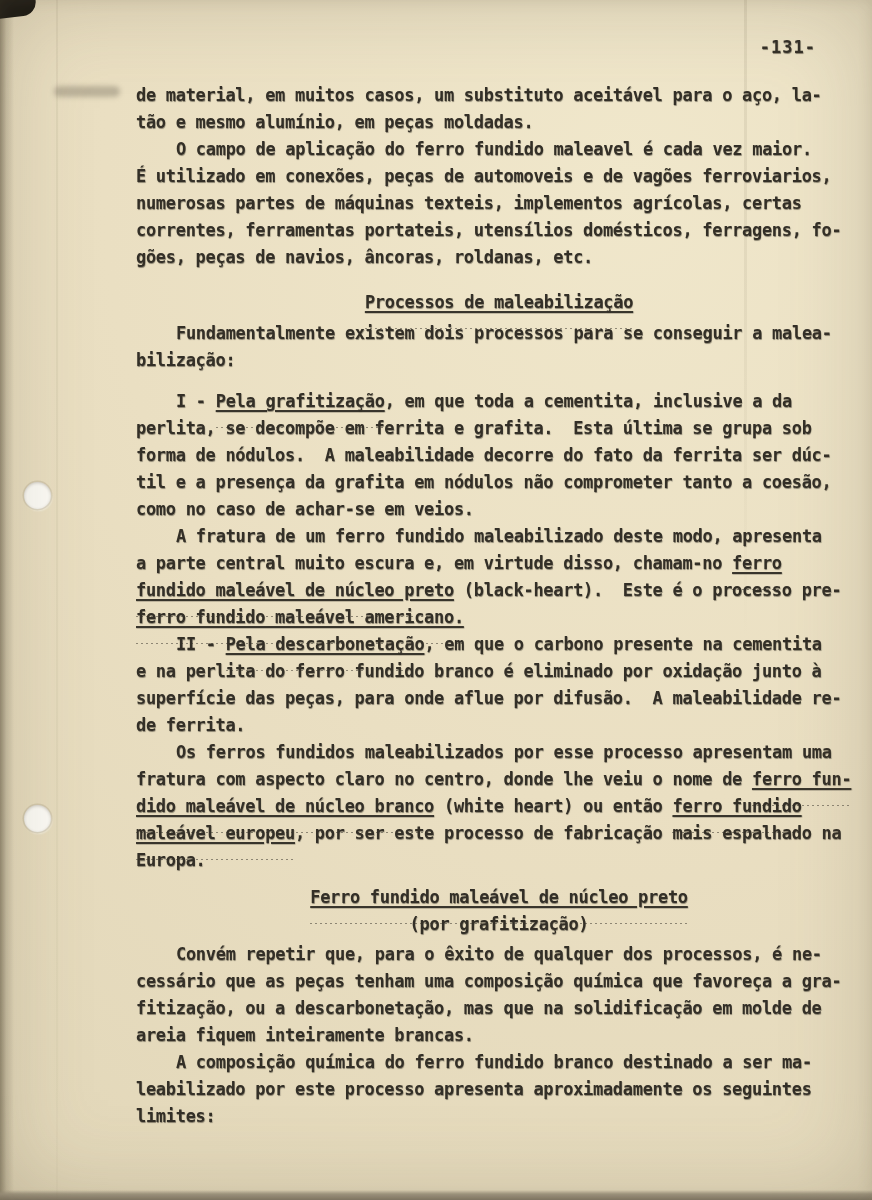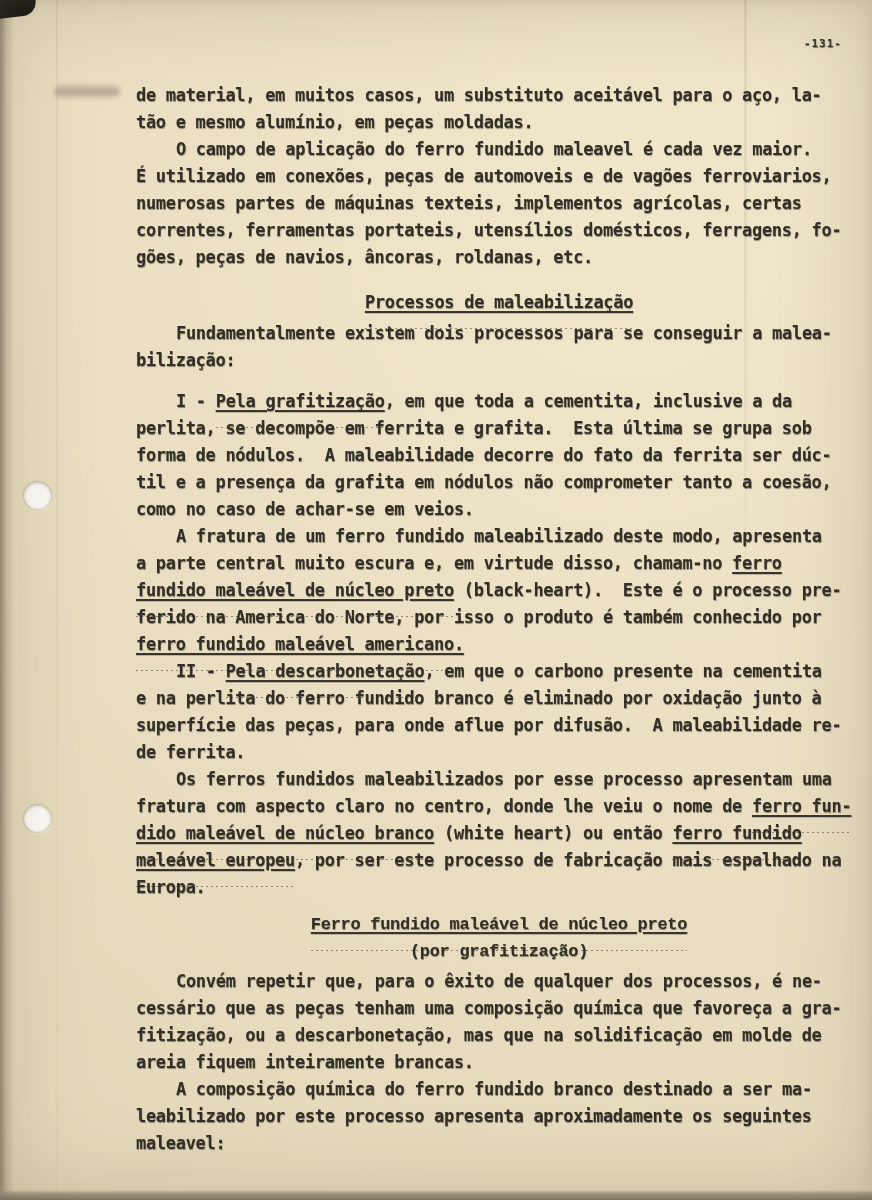--- a/index.html
+++ b/index.html
@@ -44,35 +44,35 @@
   }
   .punch-hole{
     position:absolute;left:24px;width:27px;height:27px;border-radius:50%;
     background:#fcfbf6;
     box-shadow:inset 0 1px 3px rgba(70,60,40,.25), 0 0 0 1.5px rgba(120,110,90,.18), 1px 2px 2px rgba(255,255,250,.5);
   }
   .hole-1{top:482px;}
   .hole-2{top:805px;}
 
   .page-number{
-    position:absolute;top:37px;right:30px;
-    font-size:11px;font-weight:700;letter-spacing:1px;
+    position:absolute;top:37px;right:56px;
+    font-size:17px;font-weight:700;letter-spacing:1px;
     text-shadow:.4px .5px .7px rgba(52,47,38,.55);
   }
   .column{position:absolute;left:136px;top:82px;width:726px;}
   .line{
     white-space:pre;height:27px;line-height:27px;
     font-size:17px;font-weight:700;letter-spacing:-.3px;
     text-shadow:.4px .5px .7px rgba(52,47,38,.5);
   }
   .para .line.first{padding-left:40px;}
   .heading .line{text-align:center;}
   .column > .block:nth-child(3){margin-top:18px;margin-bottom:4px;}
   .column > .block:nth-child(5){margin-top:14px;}
-  .column > .block:nth-child(9){margin-top:10px;margin-bottom:3px;font-family:Liberation Mono, monospace;}
+  .column > .block:nth-child(9){margin-top:10px;margin-bottom:3px;}
   .u{
     text-decoration:underline;
     text-decoration-thickness:1.6px;
     text-underline-offset:3px;
     text-decoration-color:rgba(51,47,39,.95);
     background-image:repeating-linear-gradient(90deg, rgba(51,47,39,.5) 0 2px, rgba(0,0,0,0) 2px 5px);
     background-repeat:no-repeat;
     background-position:0 100%;
     background-size:100% 1.2px;
     padding-bottom:17px;
@@ -116,21 +116,20 @@
         <div class="line first"><span>I - </span><span class="u">Pela grafitização</span><span>, em que toda a cementita, inclusive a da</span></div>
         <div class="line"><span>perlita, se decompõe em ferrita e grafita.  Esta última se grupa sob</span></div>
         <div class="line"><span>forma de nódulos.  A maleabilidade decorre do fato da ferrita ser dúc-</span></div>
         <div class="line"><span>til e a presença da grafita em nódulos não comprometer tanto a coesão,</span></div>
         <div class="line"><span>como no caso de achar-se em veios.</span></div>
       </div>
       <div class="block para">
         <div class="line first"><span>A fratura de um ferro fundido maleabilizado deste modo, apresenta</span></div>
         <div class="line"><span>a parte central muito escura e, em virtude disso, chamam-no </span><span class="u">ferro</span></div>
         <div class="line"><span class="u">fundido maleável de núcleo preto</span><span> (black-heart).  Este é o processo pre-</span></div>
-        <div class="line"><span>ferido na America do Norte, por isso o produto é também conhecido por</span></div>
         <div class="line"><span class="u">ferro fundido maleável americano.</span></div>
       </div>
       <div class="block para">
         <div class="line first"><span>II - </span><span class="u">Pela descarbonetação</span><span>, em que o carbono presente na cementita</span></div>
         <div class="line"><span>e na perlita do ferro fundido branco é eliminado por oxidação junto à</span></div>
         <div class="line"><span>superfície das peças, para onde aflue por difusão.  A maleabilidade re-</span></div>
         <div class="line"><span>de ferrita.</span></div>
       </div>
       <div class="block para">
         <div class="line first"><span>Os ferros fundidos maleabilizados por esse processo apresentam uma</span></div>
@@ -145,18 +144,18 @@
       </div>
       <div class="block para">
         <div class="line first"><span>Convém repetir que, para o êxito de qualquer dos processos, é ne-</span></div>
         <div class="line"><span>cessário que as peças tenham uma composição química que favoreça a gra-</span></div>
         <div class="line"><span>fitização, ou a descarbonetação, mas que na solidificação em molde de</span></div>
         <div class="line"><span>areia fiquem inteiramente brancas.</span></div>
       </div>
       <div class="block para">
         <div class="line first"><span>A composição química do ferro fundido branco destinado a ser ma-</span></div>
         <div class="line"><span>leabilizado por este processo apresenta aproximadamente os seguintes</span></div>
-        <div class="line"><span>maleavel:</span></div>
+        <div class="line"><span>limites:</span></div>
       </div>
     </div>
 
   <div class="vignette"></div>
 </div>
 
 </body></html>

